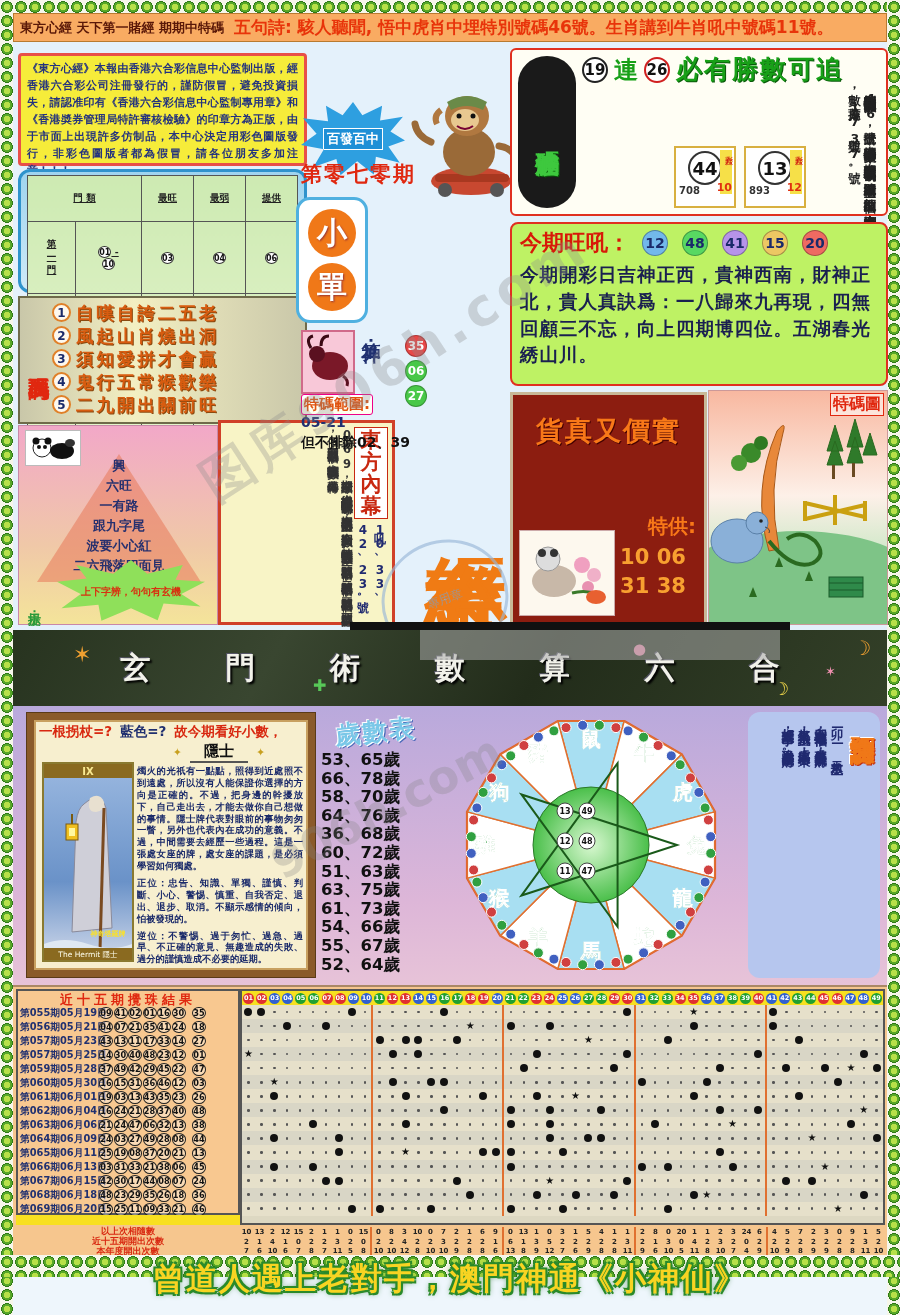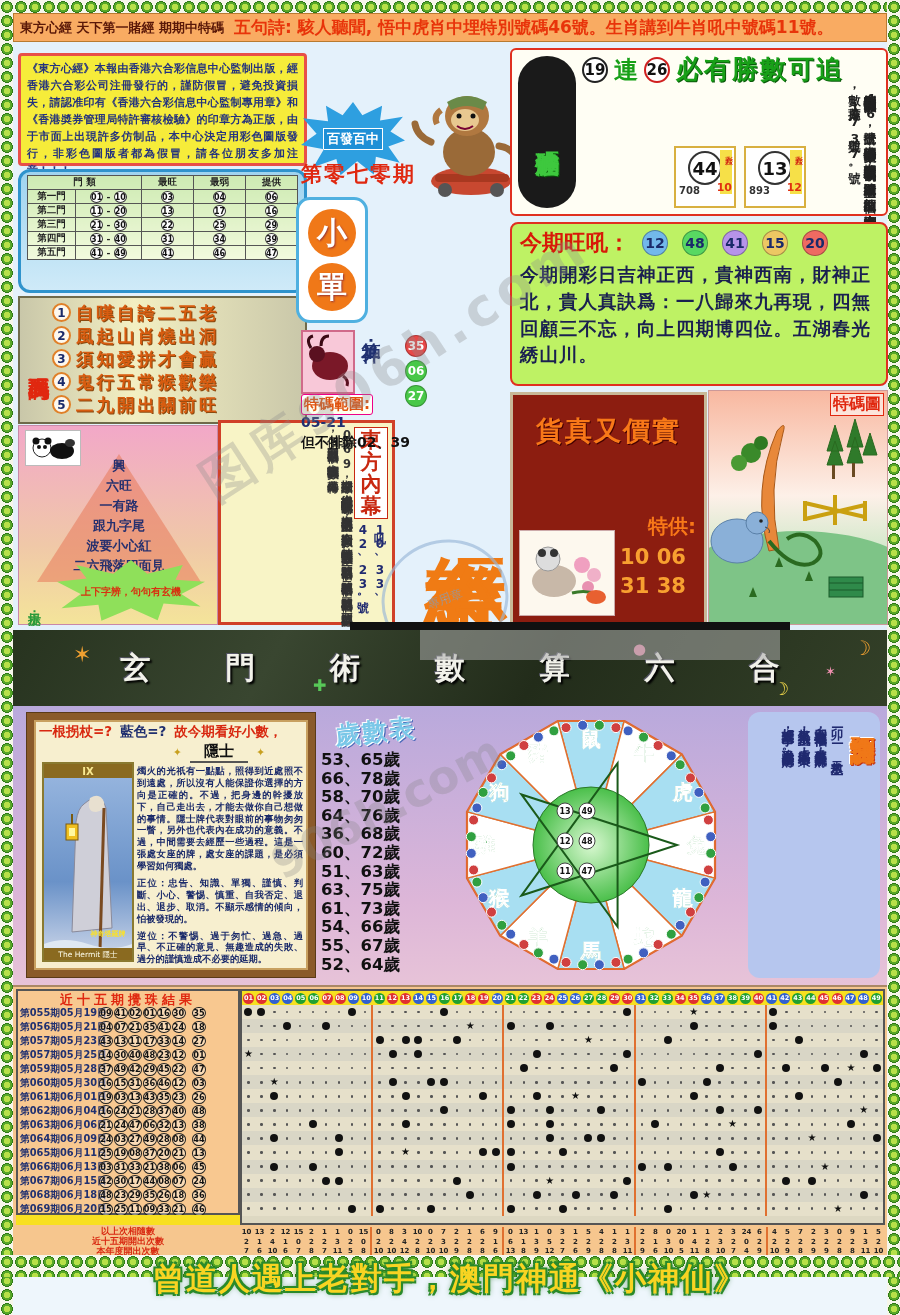--- a/index.html
+++ b/index.html
@@ -12,21 +12,21 @@
   #hdrbar{left:13px;top:13px;width:874px;height:29px;background:#f9ab62;border:1px solid #b87a30;display:flex;align-items:center;padding:0 6px;gap:10px;}
   #hdr-left{color:#5a1808;font-weight:bold;font-size:13px;white-space:nowrap;}
   #hdr-head{color:#e8340a;font-weight:bold;font-size:17px;white-space:nowrap;}
   
   #topmain{left:13px;top:42px;width:874px;height:588px;background:#e4f1fb;}
   .box{position:absolute;}
   #notice{left:5px;top:11px;width:289px;height:113px;background:#f6ec3a;border:3px solid #e85048;border-radius:4px;color:#24337e;font-size:11px;font-weight:bold;line-height:1.55;padding:4px 6px;text-align:justify;}
   #trend{left:5px;top:127px;width:289px;height:124px;background:linear-gradient(180deg,#9fd4ef,#cfeaf8);border:3px solid #2f93cc;border-radius:12px;padding:3px 6px;}
   #trend-title{color:#e0500f;font-weight:bold;font-size:14px;text-align:center;letter-spacing:1px;}
   #trend table{width:100%;border-collapse:collapse;background:linear-gradient(180deg,#cdeab2,#f2fadd);}
-  #trend th,#trend td{border:1px solid #555;font-size:9.5px;color:#222;padding:0;text-align:center;height:14px;font-weight:bold;}
+  #trend th,#trend td{border:1px solid #555;font-size:9.5px;color:#222;padding:16px;text-align:center;height:14px;font-weight:bold;text-decoration:underline;}
   #trend-foot{color:#e8420c;font-weight:bold;font-size:19px;text-align:center;letter-spacing:3px;margin-top:1px;}
   .oc{display:inline-block;min-width:13px;height:12px;line-height:11px;border:1px solid #333;border-radius:50%;font-size:8px;font-weight:bold;background:#fff;color:#111;}
   
   #verse{left:5px;top:254px;width:289px;height:128px;background:linear-gradient(90deg,#c9c7a9,#f3efc2 40%,#c9c7a9);border:2px solid #6f6a4a;display:flex;}
   #verse-title{width:30px;color:#e02810;font-weight:bold;font-size:21px;line-height:1.1;text-align:center;padding-top:4px;}
   #verse-lines{flex:1;padding:3px 2px;}
   .vline{display:flex;align-items:center;height:23px;}
   .vnum{width:19px;height:19px;border:2px solid #e08028;border-radius:50%;background:#fdf8ee;color:#1a2a6a;font-size:12px;font-weight:bold;text-align:center;line-height:17px;margin-right:5px;}
   .vtext{color:#d85c10;font-weight:bold;font-size:17.5px;letter-spacing:3px;text-shadow:1px 1px 0 #8a4a10;}
   

